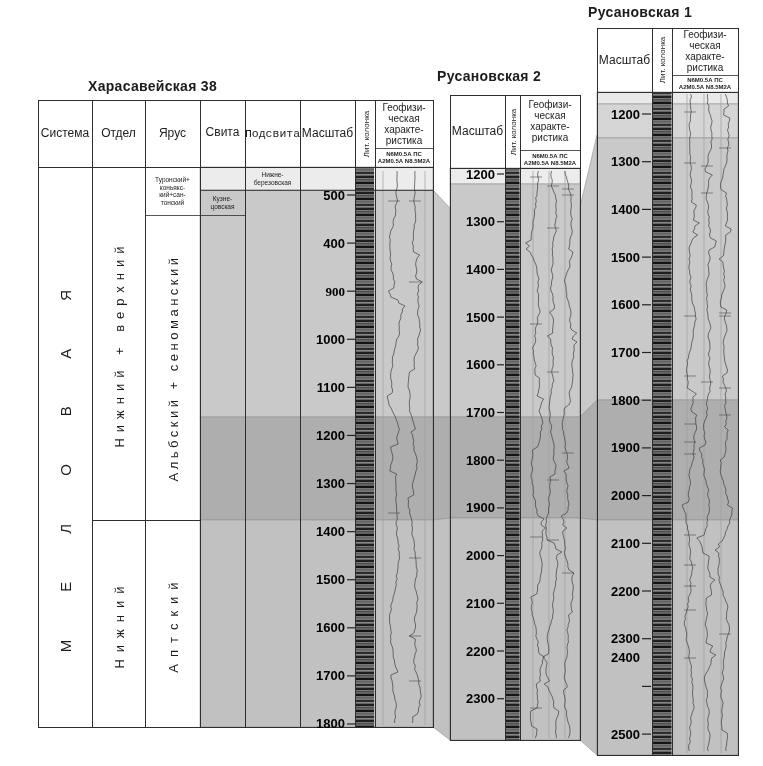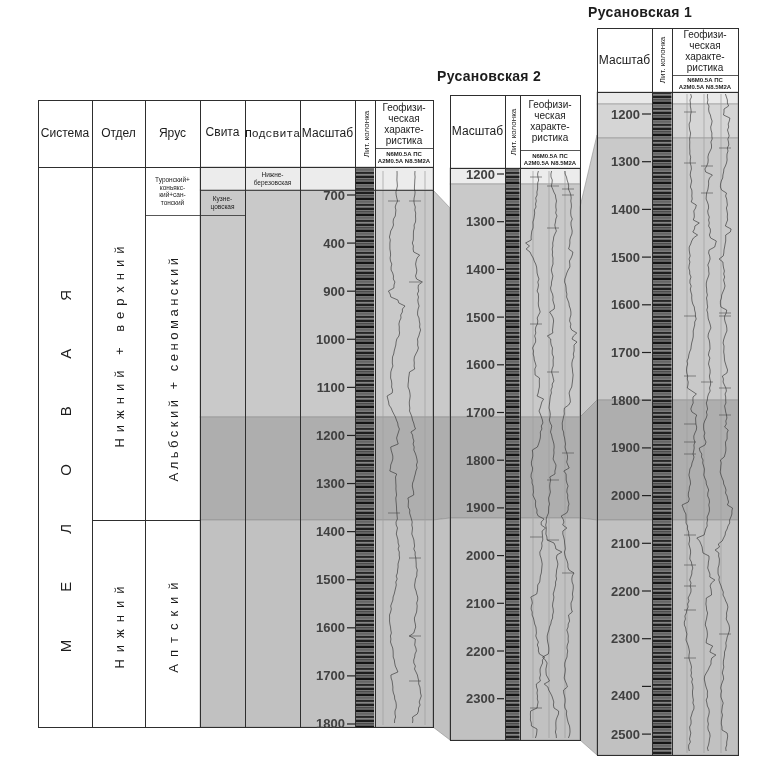--- a/index.html
+++ b/index.html
@@ -10,21 +10,21 @@
   .hdr{position:absolute;display:flex;align-items:center;justify-content:center;
        text-align:center;font-size:12px;line-height:13px;}
   .geo{position:absolute;font-size:10px;line-height:11px;text-align:center;white-space:pre-line;
        display:flex;align-items:center;justify-content:center;}
   .sub{position:absolute;font-size:6px;line-height:7px;font-weight:bold;text-align:center;
        white-space:pre-line;display:flex;align-items:flex-start;justify-content:center;letter-spacing:0px;}
   .small{position:absolute;font-size:6.5px;line-height:7.5px;text-align:center;white-space:pre-line;
          display:flex;align-items:center;justify-content:center;}
   .vtext{position:absolute;display:flex;align-items:center;justify-content:center;
          transform:rotate(-90deg);transform-origin:center;white-space:nowrap;text-align:center;}
-  .dl{position:absolute;font-size:13px;font-weight:600;text-align:right;color:#404040;}
+  .dl{position:absolute;font-size:13px;font-weight:600;text-align:right;color:#000000;}
   svg{position:absolute;left:0;top:0;}
 </style>
 </head>
 <body>
 
 <div class="stage">
 
   <svg id="diagram-svg" width="763" height="766" viewBox="0 0 763 766">
     <defs>
       <pattern id="lith" width="20" height="16" patternUnits="userSpaceOnUse">
@@ -194,20 +194,21 @@
       <line x1="520" y1="150" x2="580" y2="150" stroke-width="0.8"></line>
 
       <rect x="597" y="28" width="141" height="727"></rect>
       <line x1="652" y1="28" x2="652" y2="755"></line>
       <line x1="672" y1="28" x2="672" y2="755"></line>
       <line x1="597" y1="92" x2="738" y2="92"></line>
       <line x1="672" y1="75" x2="738" y2="75" stroke-width="0.8"></line>
     </g>
   </svg>
 
+  <div class="title" style="left:88px;top:78px;width:295px;">Харасавейская 38</div>
   <div class="title" style="left:437px;top:68px;width:155px;">Русановская 2</div>
   <div class="title" style="left:588px;top:4px;width:160px;">Русановская 1</div>
 
   <div class="hdr" style="left:38px;top:100px;width:54px;height:67px;">Система</div>
   <div class="hdr" style="left:145px;top:100px;width:55px;height:67px;">Ярус</div>
   <div class="hdr" style="left:92px;top:100px;width:53px;height:67px;">Отдел</div>
   <div class="hdr" style="left:200px;top:100px;width:45px;height:64px;">Свита</div>
   <div class="hdr" style="left:245px;top:100px;width:55px;height:67px;font-size:11.5px;font-family:Liberation Mono, monospace;">Подсвита</div>
   <div class="hdr" style="left:300px;top:100px;width:55px;height:67px;">Масштаб</div>
   <div class="vtext" style="left:331.5px;top:127.5px;width:67px;height:12px;font-size:8px;">Лит. колонка</div>
@@ -244,23 +245,23 @@
 кий+сан-
 тонский</div>
   <div class="vtext" style="left:20px;top:359.5px;width:305px;height:16px;font-size:13px;letter-spacing:3.5px;">Альбский + сеноманский</div>
   <div class="vtext" style="left:69px;top:615.5px;width:207px;height:16px;font-size:13px;letter-spacing:7px;">Аптский</div>
   <div class="small" style="left:200px;top:190px;width:45px;height:25px;">Кузне-
 цовская</div>
   <div class="small" style="left:245px;top:167px;width:55px;height:23px;">Нижне-
 березовская</div>
 
   <div id="labels" class="abs" style="left:0;top:0;width:763px;height:766px;pointer-events:none;">
-      <div class="dl" style="left: 297px; top: 187.5px; width: 48px; height: 15px;">700</div>
+      <div class="dl" style="left: 297px; top: 187.5px; width: 48px; height: 15px;">500</div>
       <div class="dl" style="left: 297px; top: 235.59px; width: 48px; height: 15px;">400</div>
-      <div class="dl" style="left: 297px; top: 283.68px; width: 48px; height: 15px;">900</div>
+      <div class="dl" style="left: 297px; top: 283.68px; width: 48px; height: 15px; font-family: Liberation Serif, serif;">900</div>
       <div class="dl" style="left: 297px; top: 331.77px; width: 48px; height: 15px;">1000</div>
       <div class="dl" style="left: 297px; top: 379.86px; width: 48px; height: 15px;">1100</div>
       <div class="dl" style="left: 297px; top: 427.95px; width: 48px; height: 15px;">1200</div>
       <div class="dl" style="left: 297px; top: 476.04px; width: 48px; height: 15px;">1300</div>
       <div class="dl" style="left: 297px; top: 524.13px; width: 48px; height: 15px;">1400</div>
       <div class="dl" style="left: 297px; top: 572.22px; width: 48px; height: 15px;">1500</div>
       <div class="dl" style="left: 297px; top: 620.31px; width: 48px; height: 15px;">1600</div>
       <div class="dl" style="left: 297px; top: 668.4px; width: 48px; height: 15px;">1700</div>
       <div class="dl" style="left: 297px; top: 716.49px; width: 48px; height: 15px;">1800</div>
       <div class="dl" style="left: 447px; top: 166.5px; width: 48px; height: 15px;">1200</div>
@@ -280,16 +281,16 @@
       <div class="dl" style="left: 594px; top: 201.9px; width: 46px; height: 15px;">1400</div>
       <div class="dl" style="left: 594px; top: 249.6px; width: 46px; height: 15px;">1500</div>
       <div class="dl" style="left: 594px; top: 297.3px; width: 46px; height: 15px;">1600</div>
       <div class="dl" style="left: 594px; top: 345px; width: 46px; height: 15px;">1700</div>
       <div class="dl" style="left: 594px; top: 392.7px; width: 46px; height: 15px;">1800</div>
       <div class="dl" style="left: 594px; top: 440.4px; width: 46px; height: 15px;">1900</div>
       <div class="dl" style="left: 594px; top: 488.1px; width: 46px; height: 15px;">2000</div>
       <div class="dl" style="left: 594px; top: 535.8px; width: 46px; height: 15px;">2100</div>
       <div class="dl" style="left: 594px; top: 583.5px; width: 46px; height: 15px;">2200</div>
       <div class="dl" style="left: 594px; top: 631.2px; width: 46px; height: 15px;">2300</div>
-      <div class="dl" style="left: 594px; top: 688px; width: 46px; height: 15px;">2400</div>
+      <div class="dl" style="left: 594px; top: 650px; width: 46px; height: 15px;">2400</div>
       <div class="dl" style="left: 594px; top: 726.6px; width: 46px; height: 15px;">2500</div>
     </div>
 </div>
 
 </body></html>

